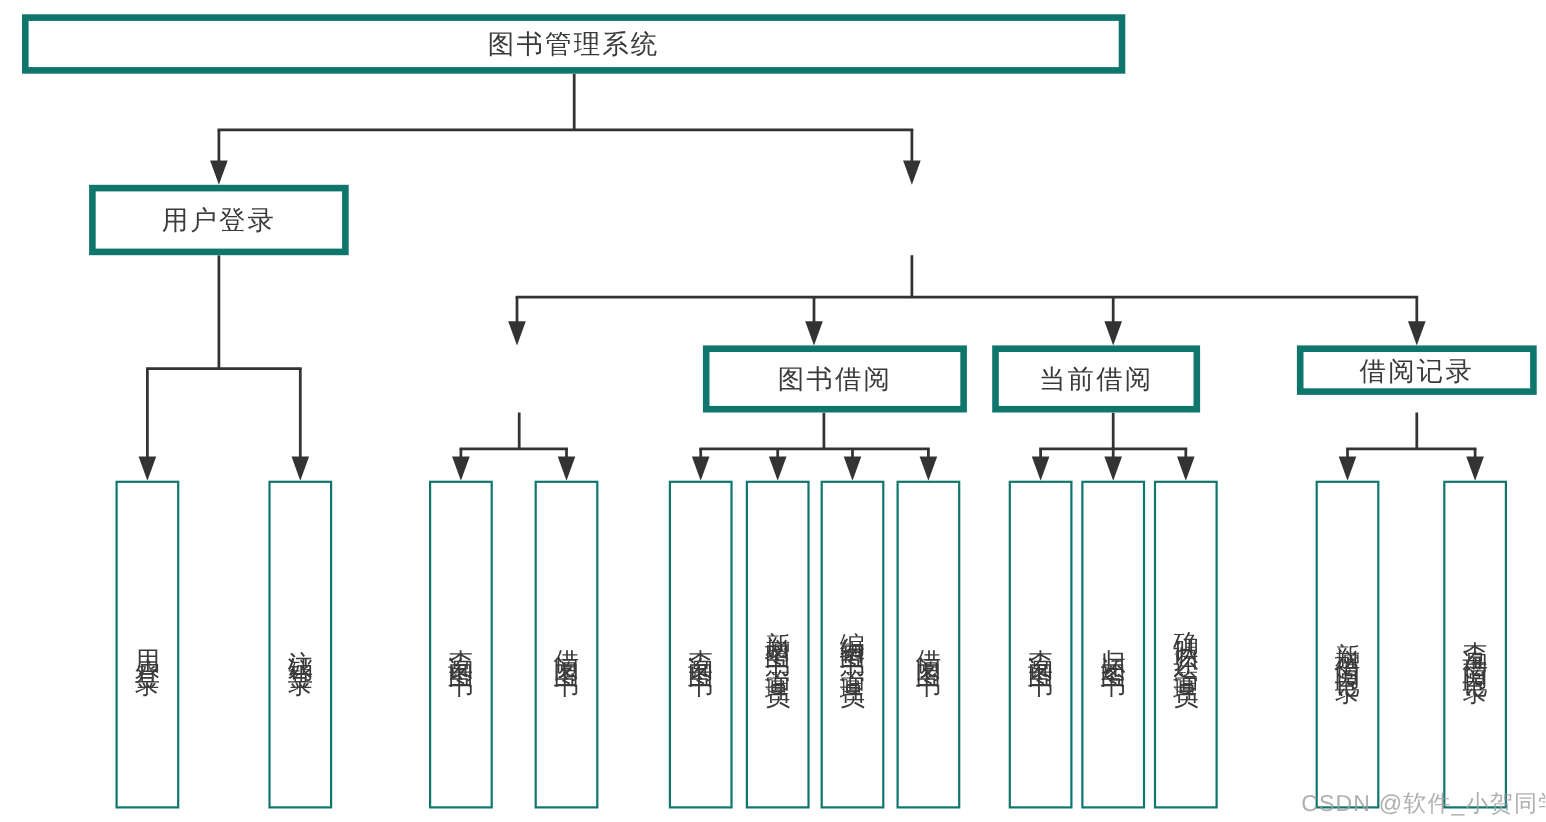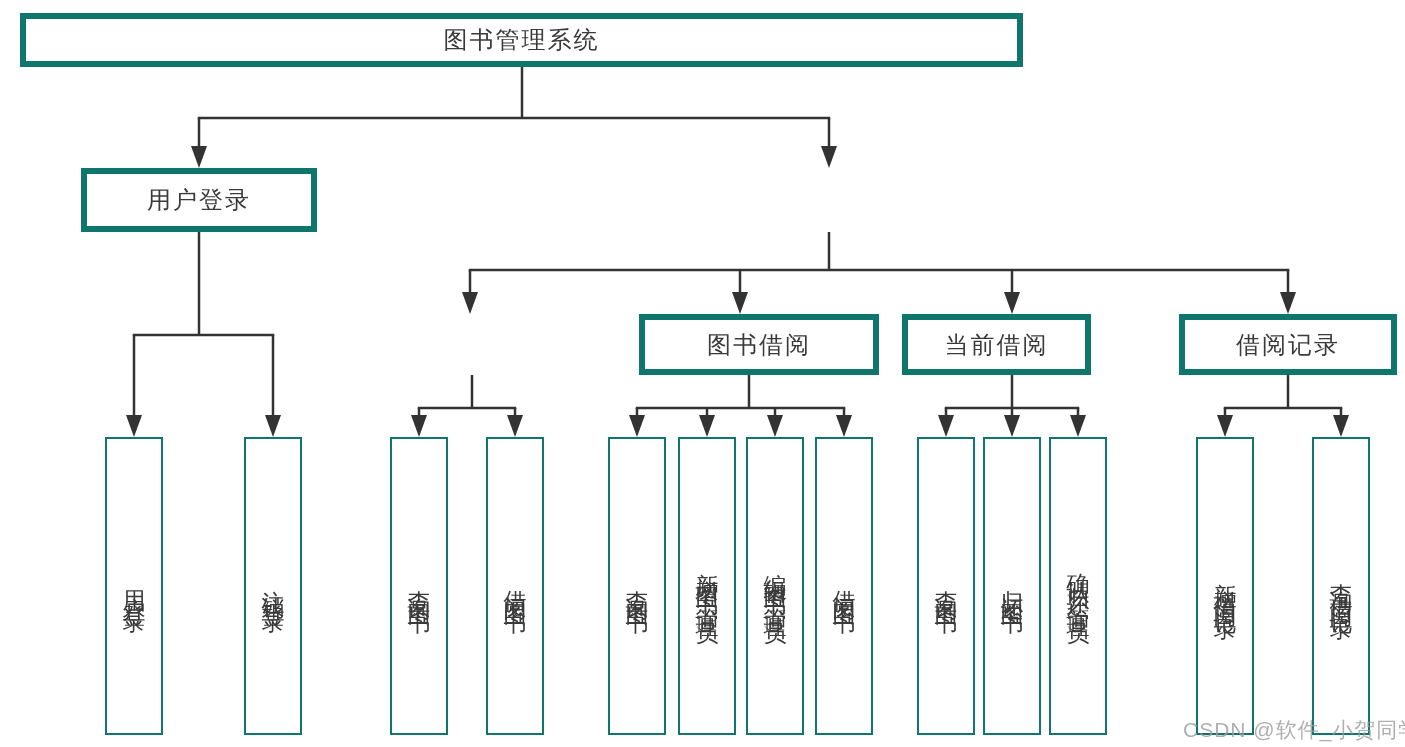--- a/index.html
+++ b/index.html
@@ -131,21 +131,21 @@
   <div class="node" style="left:81px; top:168px; width:236px; height:64px;">
     <span class="label">用户登录</span>
   </div>
 
   <div class="node" style="left:639px; top:314px; width:240px; height:61px;">
     <span class="label">图书借阅</span>
   </div>
   <div class="node" style="left:902px; top:314px; width:189px; height:61px;">
     <span class="label">当前借阅</span>
   </div>
-  <div class="node" style="left:1179px; top:314px; width:218px; height:61px;">
+  <div class="node" style="left:1179px; top:314px; width:218px; height:45px;">
     <span class="label">借阅记录</span>
   </div>
 
   <div class="node leaf" style="left:105px;">
     <span class="label">用户登录</span>
   </div>
   <div class="node leaf" style="left:244px;">
     <span class="label">注销登录</span>
   </div>
 

